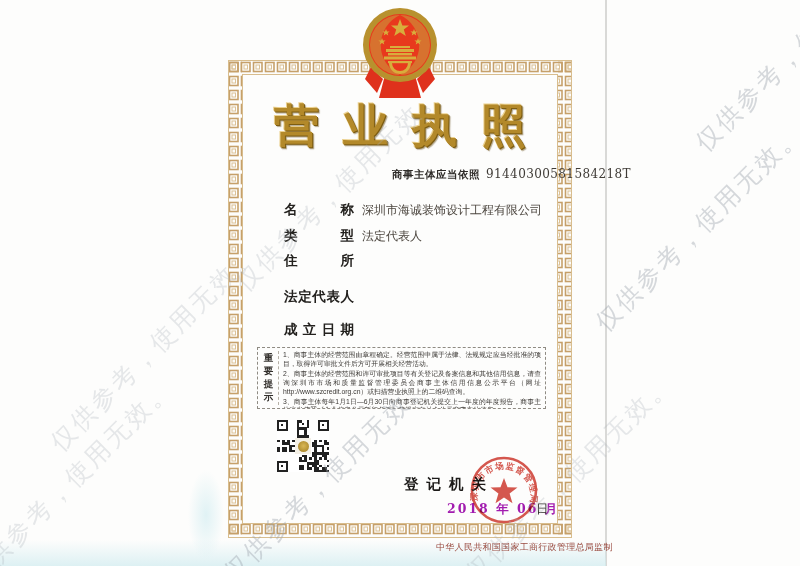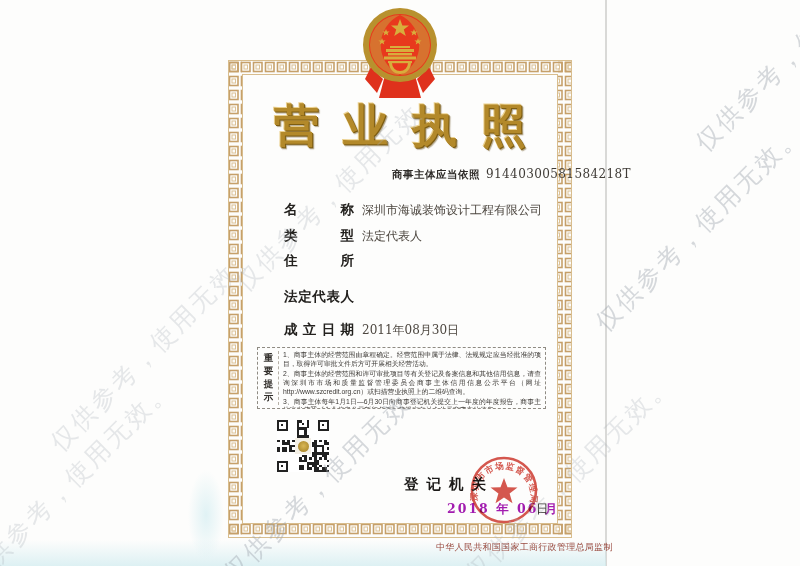--- a/index.html
+++ b/index.html
@@ -148,21 +148,20 @@
       <div class="fvalue">法定代表人</div>
     </div>
     <div class="frow r3">
       <div class="flabel">住所</div>
     </div>
     <div class="frow r4">
       <div class="flabel">法定代表人</div>
     </div>
     <div class="frow r5">
       <div class="flabel">成立日期</div>
-      <div class="fvalue">2011年08月30日</div>
     </div>
   </div>
 
   <div class="notice">
     <div class="notice-label">重要提示</div>
     <div class="notice-items">
       <p>1、商事主体的经营范围由章程确定。经营范围中属于法律、法规规定应当经批准的项目，取得许可审批文件后方可开展相关经营活动。</p>
       <p>2、商事主体的经营范围和许可审批项目等有关登记及备案信息和其他信用信息，请查询深圳市市场和质量监督管理委员会商事主体信用信息公示平台（网址http://www.szcredit.org.cn）或扫描营业执照上的二维码查询。</p>
       <p>3、商事主体每年1月1日—6月30日向商事登记机关提交上一年度的年度报告，商事主体应当依照《企业信息公示暂行条例》等规定向社会公示商事主体信息。</p>
     </div>

